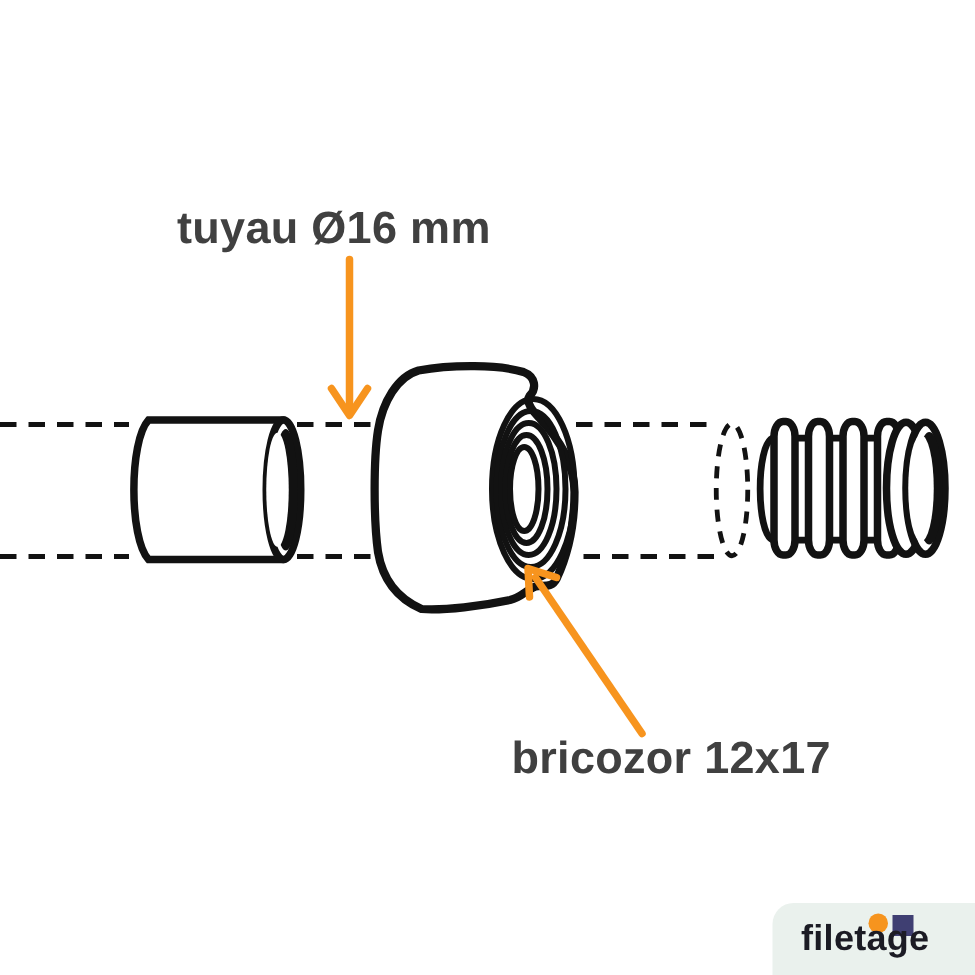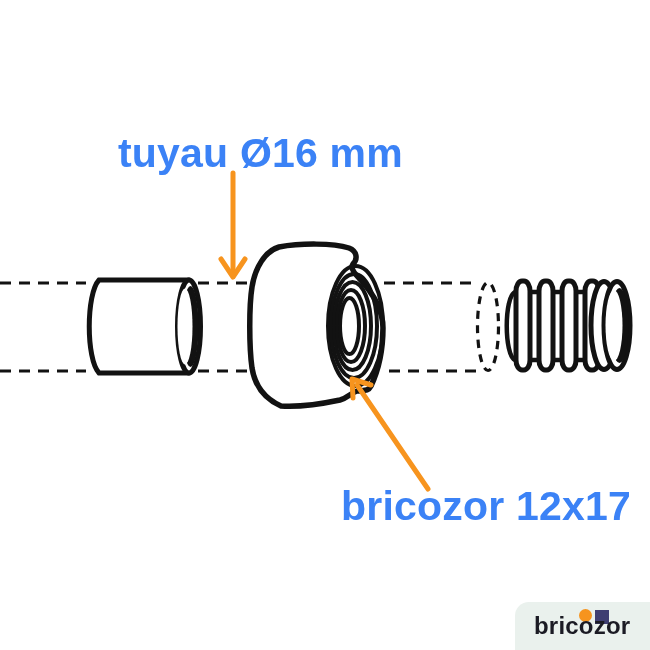--- a/index.html
+++ b/index.html
@@ -7,23 +7,23 @@
     position: relative;
     width: 650px; height: 650px;
     background: #ffffff;
     overflow: hidden;
     font-family: "Liberation Sans", sans-serif;
   }
   .stage svg { position: absolute; left: 0; top: 0; }
   .label {
     position: absolute;
     font-weight: 700;
-    font-size: 41px;
+    font-size: 30px;
     line-height: 32px;
-    color: #3b82f6;
+    color: #404040;
     letter-spacing: 0.2px;
     white-space: nowrap;
   }
   .label-pipe   { left: 118px; top: 137px; }
   .label-thread { left: 341px; top: 490px; }
   .logo-badge {
     position: absolute;
     right: 0; bottom: 0;
     width: 135px; height: 48px;
     background: #EAF1ED;
@@ -120,16 +120,16 @@
     </g>
   </svg>
 
   <div class="label label-pipe">tuyau Ø16 mm</div>
 
   <div class="label label-thread">bricozor 12x17</div>
 
   <div class="logo-badge">
     <span class="logo-dot"></span>
     <span class="logo-square"></span>
-    <span class="logo-text">bricozor</span>
+    <span class="logo-text">filetage</span>
   </div>
 
 </div>
 
 </body></html>

